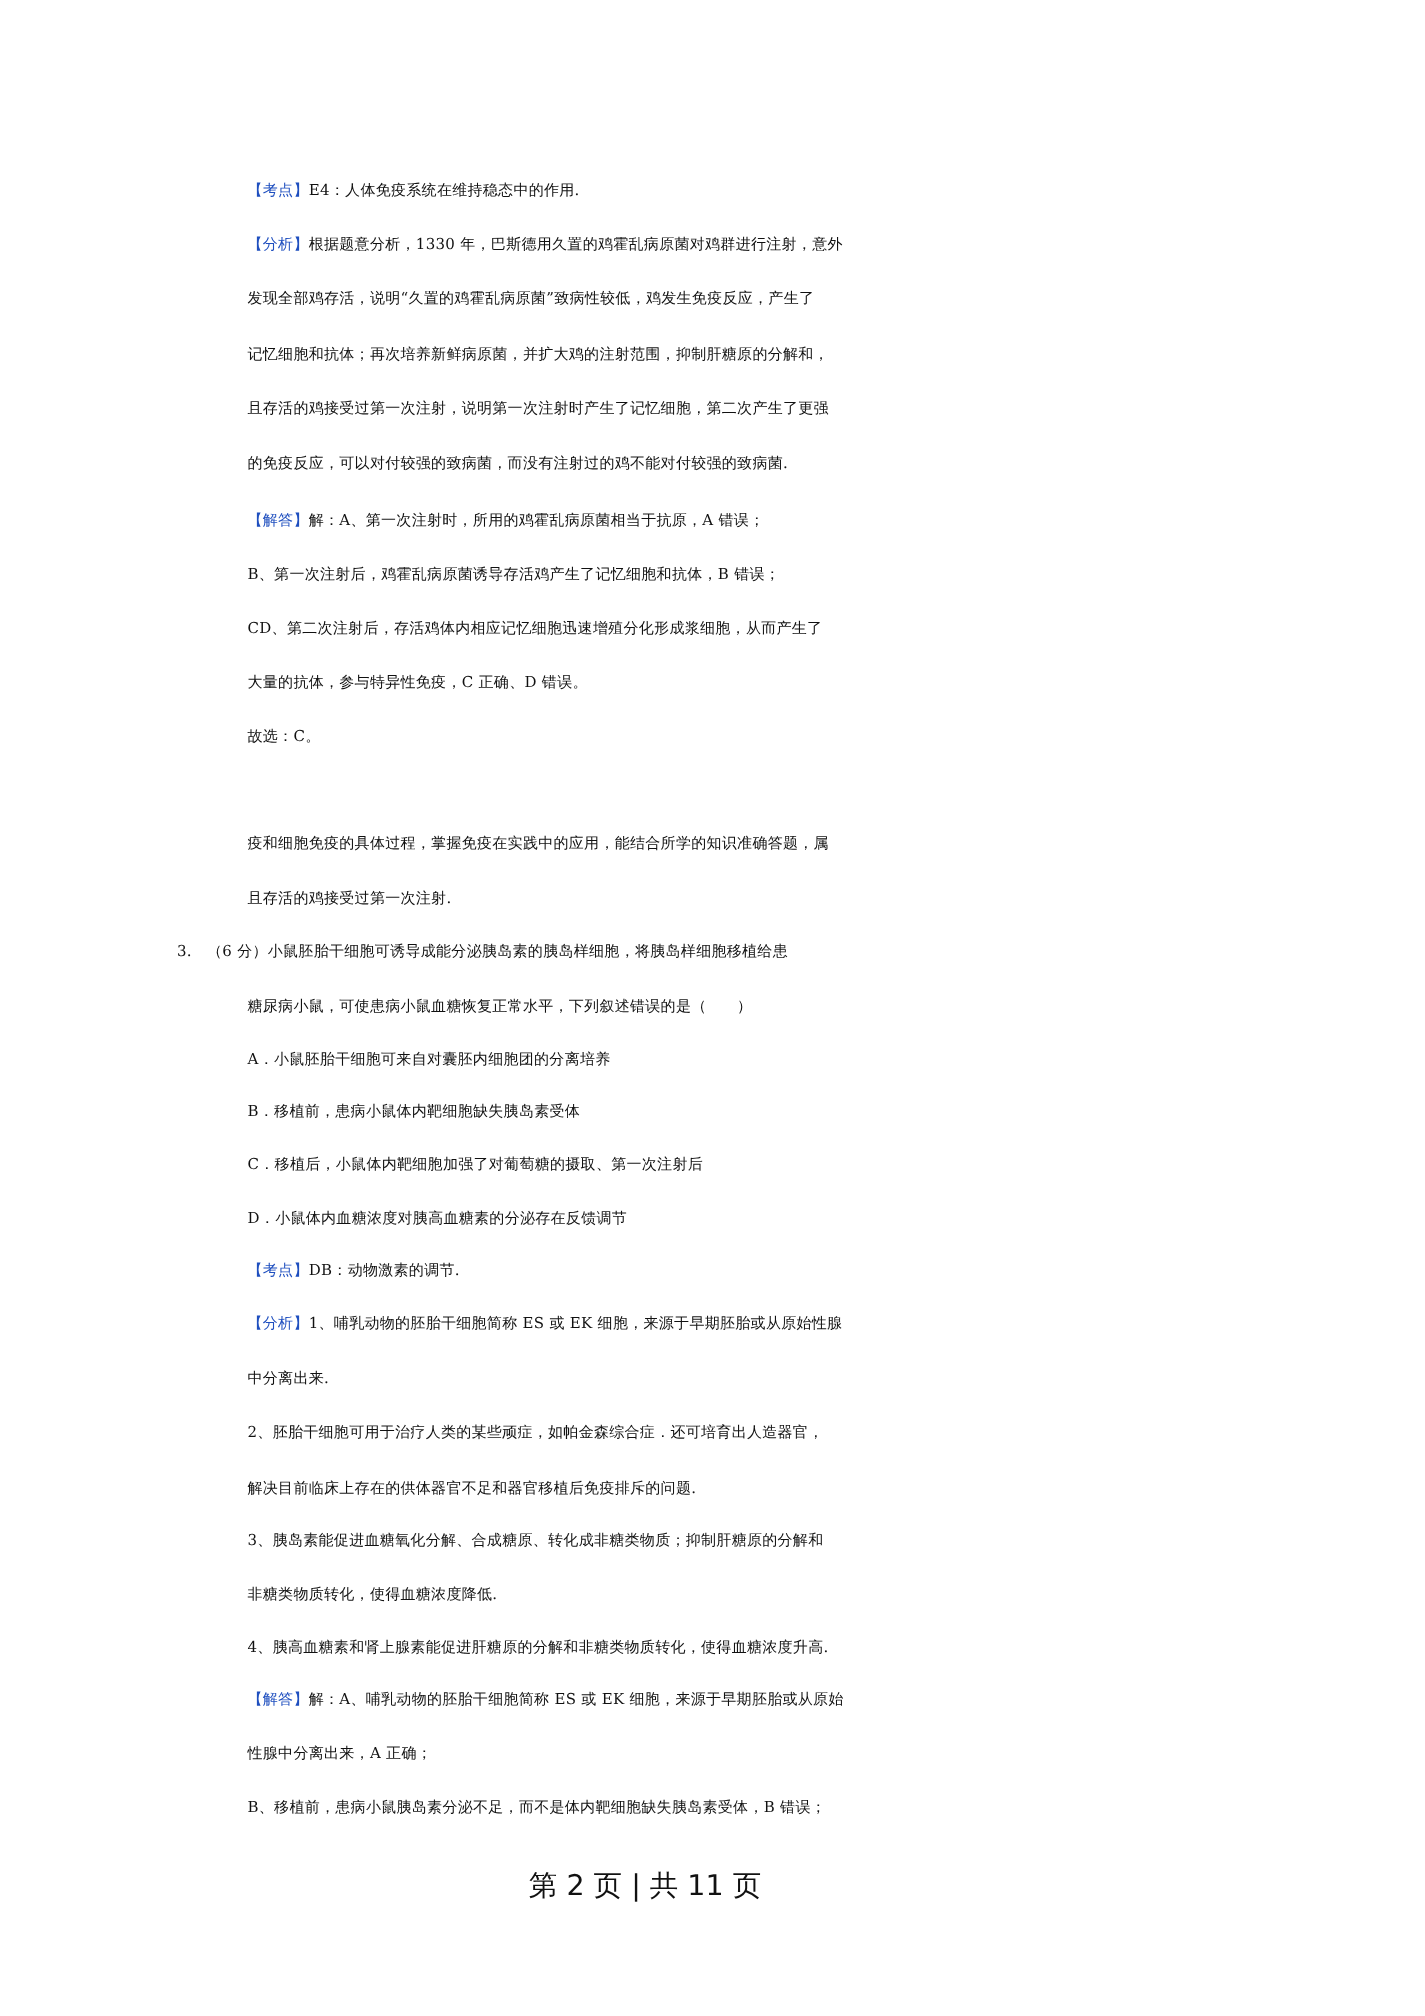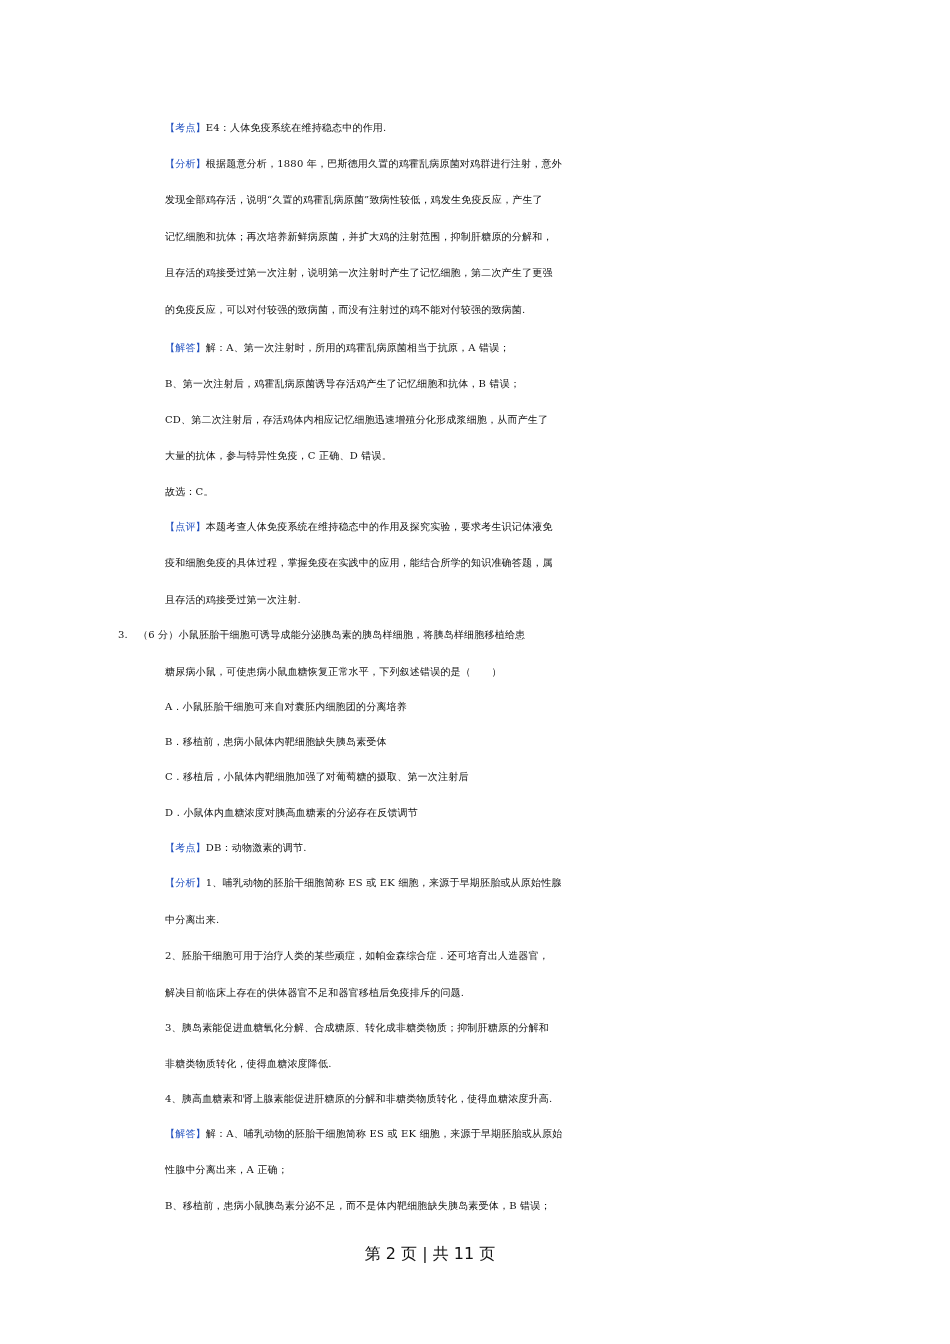--- a/index.html
+++ b/index.html
@@ -36,44 +36,43 @@
     .qnum {
       left: 118px;
     }
     .footer {
       position: absolute;
       left: 0;
       width: 860px;
       top: 1244px;
       text-align: center;
       font-family: "DejaVu Sans", "Liberation Sans", sans-serif;
-      font-size: 16px;
+      font-size: 19px;
       color: #111;
     }
   </style>
 </head>
 <body>
 
 <div class="page">
 
   <div class="line" style="top:118px"><span class="tag">【考点】</span><span>E4：人体免疫系统在维持稳态中的作用.</span></div>
 
-  <div class="line" style="top:154px"><span class="tag">【分析】</span><span>根据题意分析，1880 年，巴斯德用久置的鸡霍乱病原菌对鸡群进行注射，意外</span></div>
+  <div class="line" style="top:154px"><span class="tag">【分析】</span><span>根据题意分析，1330 年，巴斯德用久置的鸡霍乱病原菌对鸡群进行注射，意外</span></div>
   <div class="line" style="top:190px">发现全部鸡存活，说明“久置的鸡霍乱病原菌”致病性较低，鸡发生免疫反应，产生了</div>
   <div class="line" style="top:227px">记忆细胞和抗体；再次培养新鲜病原菌，并扩大鸡的注射范围，抑制肝糖原的分解和，</div>
   <div class="line" style="top:263px">且存活的鸡接受过第一次注射，说明第一次注射时产生了记忆细胞，第二次产生了更强</div>
   <div class="line" style="top:300px">的免疫反应，可以对付较强的致病菌，而没有注射过的鸡不能对付较强的致病菌.</div>
 
   <div class="line" style="top:338px"><span class="tag">【解答】</span><span>解：A、第一次注射时，所用的鸡霍乱病原菌相当于抗原，A 错误；</span></div>
   <div class="line" style="top:374px">B、第一次注射后，鸡霍乱病原菌诱导存活鸡产生了记忆细胞和抗体，B 错误；</div>
   <div class="line" style="top:410px">CD、第二次注射后，存活鸡体内相应记忆细胞迅速增殖分化形成浆细胞，从而产生了</div>
   <div class="line" style="top:446px">大量的抗体，参与特异性免疫，C 正确、D 错误。</div>
   <div class="line" style="top:482px">故选：C。</div>
 
-  <div class="line" style="top:517px"><span class="tag">【点评】</span><span>本题考查人体免疫系统在维持稳态中的作用及探究实验，要求考生识记体液免</span></div>
   <div class="line" style="top:553px">疫和细胞免疫的具体过程，掌握免疫在实践中的应用，能结合所学的知识准确答题，属</div>
   <div class="line" style="top:590px">且存活的鸡接受过第一次注射.</div>
 
   <div class="line qnum" style="top:625px"><span>3.</span><span style="margin-left:10px">（6 分）小鼠胚胎干细胞可诱导成能分泌胰岛素的胰岛样细胞，将胰岛样细胞移植给患</span></div>
   <div class="line" style="top:662px">糖尿病小鼠，可使患病小鼠血糖恢复正常水平，下列叙述错误的是（　　）</div>
 
   <div class="line" style="top:697px">A．小鼠胚胎干细胞可来自对囊胚内细胞团的分离培养</div>
   <div class="line" style="top:732px">B．移植前，患病小鼠体内靶细胞缺失胰岛素受体</div>
   <div class="line" style="top:767px">C．移植后，小鼠体内靶细胞加强了对葡萄糖的摄取、第一次注射后</div>
   <div class="line" style="top:803px">D．小鼠体内血糖浓度对胰高血糖素的分泌存在反馈调节</div>

